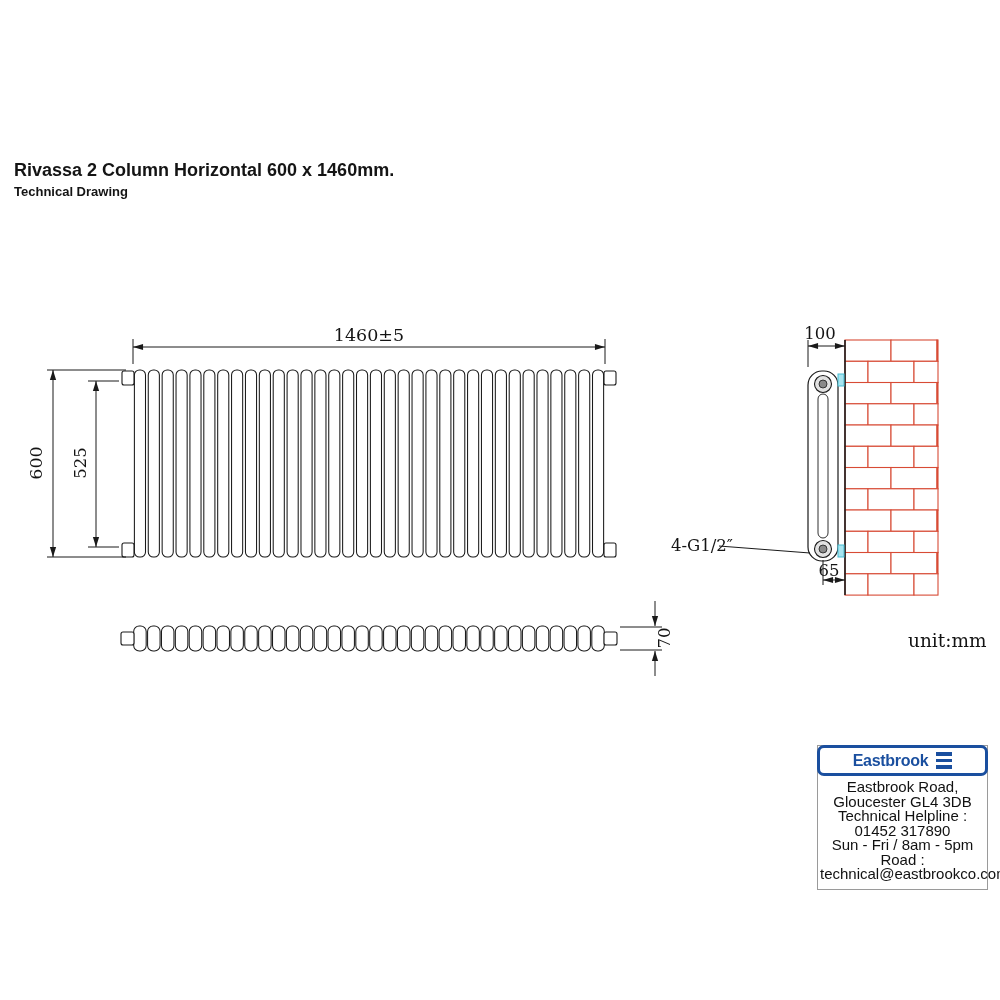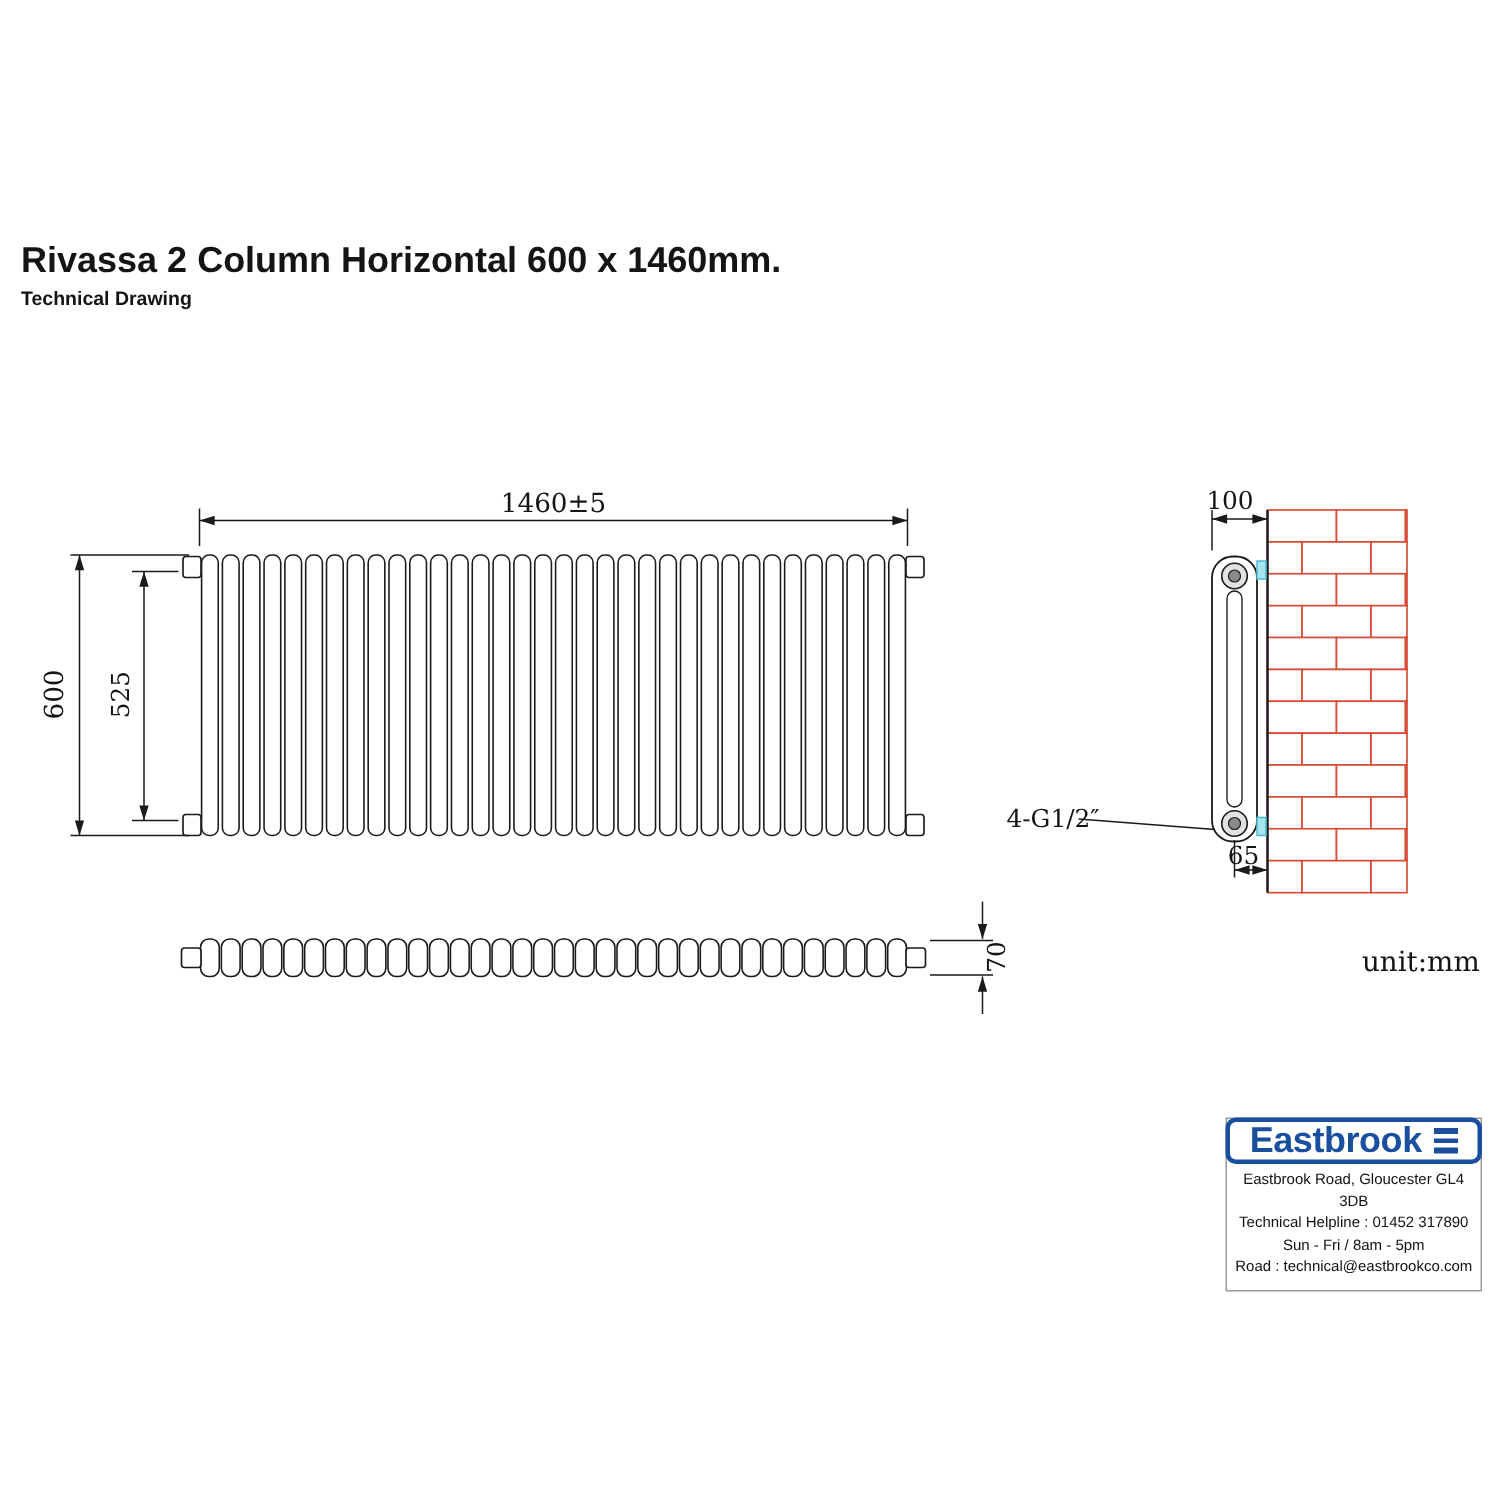--- a/index.html
+++ b/index.html
@@ -1,45 +1,45 @@
 <!DOCTYPE html>
 <html style="--line: #1a1a1a; --brick: #d84b35; --accent: #a8e4ef; --accent-edge: #49bdd3; --brand: #1a4f9f;"><head>
 <meta charset="utf-8">
 <style>
   *{margin:0;padding:0;box-sizing:border-box}
   html,body{width:1000px;height:1000px;background:#ffffff;position:relative;overflow:hidden;
     font-family:"Liberation Sans",sans-serif}
   :root{--line:#1a1a1a;--brick:#d84b35;--accent:#a8e4ef;--accent-edge:#49bdd3;--brand:#1a4f9f}
 
   .titleblock{position:absolute;left:14px;top:160px;color:#141414}
-  .titleblock h1{font-size:24px;font-weight:bold}
+  .titleblock h1{font-size:18px;font-weight:bold}
   .titleblock h2{font-size:13px;font-weight:bold;margin-top:3px}
 
   svg#drawing{position:absolute;left:0;top:0}
   .dimline{stroke:var(--line);stroke-width:1;fill:none}
   .outline{stroke:var(--line);stroke-width:1.2;fill:#fff}
   .slot{stroke:var(--line);stroke-width:0.9;fill:none}
   text{font-family:"DejaVu Serif",serif;fill:#141414;stroke:none}
   .dim{font-size:16.5px}
   .dim-lg{font-size:17.5px}
   .unit{font-size:18.5px}
   #front-columns rect,#top-sections rect{stroke:var(--line);stroke-width:1.05;fill:#fff}
   #bricks rect{stroke:var(--brick);stroke-width:1.1;fill:#fff}
   .bracket{fill:var(--accent);stroke:var(--accent-edge);stroke-width:1}
   .plug-outer{fill:#e2e2e2;stroke:var(--line);stroke-width:1.1}
   .plug-inner{fill:#8a8a8a;stroke:var(--line);stroke-width:0.8}
   .bushing{fill:#fff;stroke:var(--line);stroke-width:1.1}
 
   .brandbox{position:absolute;left:817px;top:745px;width:171px;background:#fff;border:1px solid #9a9a9a}
   .brand-logo{border:3px solid var(--brand);border-radius:7px;height:31px;display:flex;
     align-items:center;justify-content:center;background:#fff;margin:-1px}
-  .brand-text{font-weight:bold;font-size:24px;color:var(--brand);letter-spacing:-0.3px}
+  .brand-text{font-weight:bold;font-size:16px;color:var(--brand);letter-spacing:-0.3px}
   .brand-bars{display:inline-flex;flex-direction:column;gap:2.5px;margin-left:8px}
   .brand-bars i{display:block;width:16px;height:3.8px;background:var(--brand)}
-  .brand-lines{text-align:center;padding:5px 2px 7px;font-size:10px;line-height:14.5px;color:#111}
+  .brand-lines{text-align:center;padding:5px 2px 7px;font-size:15px;line-height:14.5px;color:#111}
 </style>
 </head>
 <body>
 
 <svg id="drawing" width="1000" height="1000" viewBox="0 0 1000 1000">
   <defs>
     <marker id="arr" viewBox="0 0 12 12" refX="11.5" refY="6" markerWidth="11" markerHeight="11" orient="auto-start-reverse">
       <path d="M0.5,2.6 L11.5,6 L0.5,9.4 Z" fill="#1a1a1a"></path>
     </marker>
   </defs>

